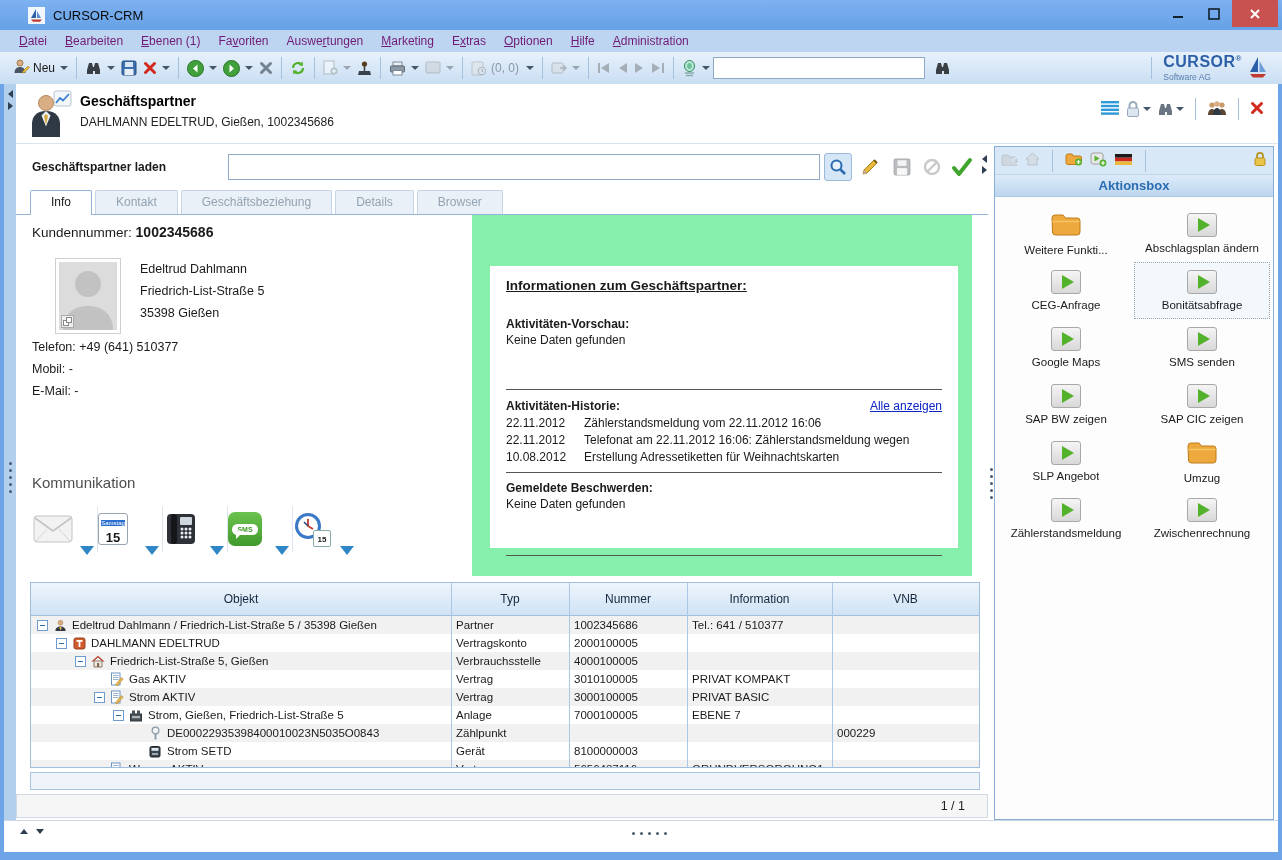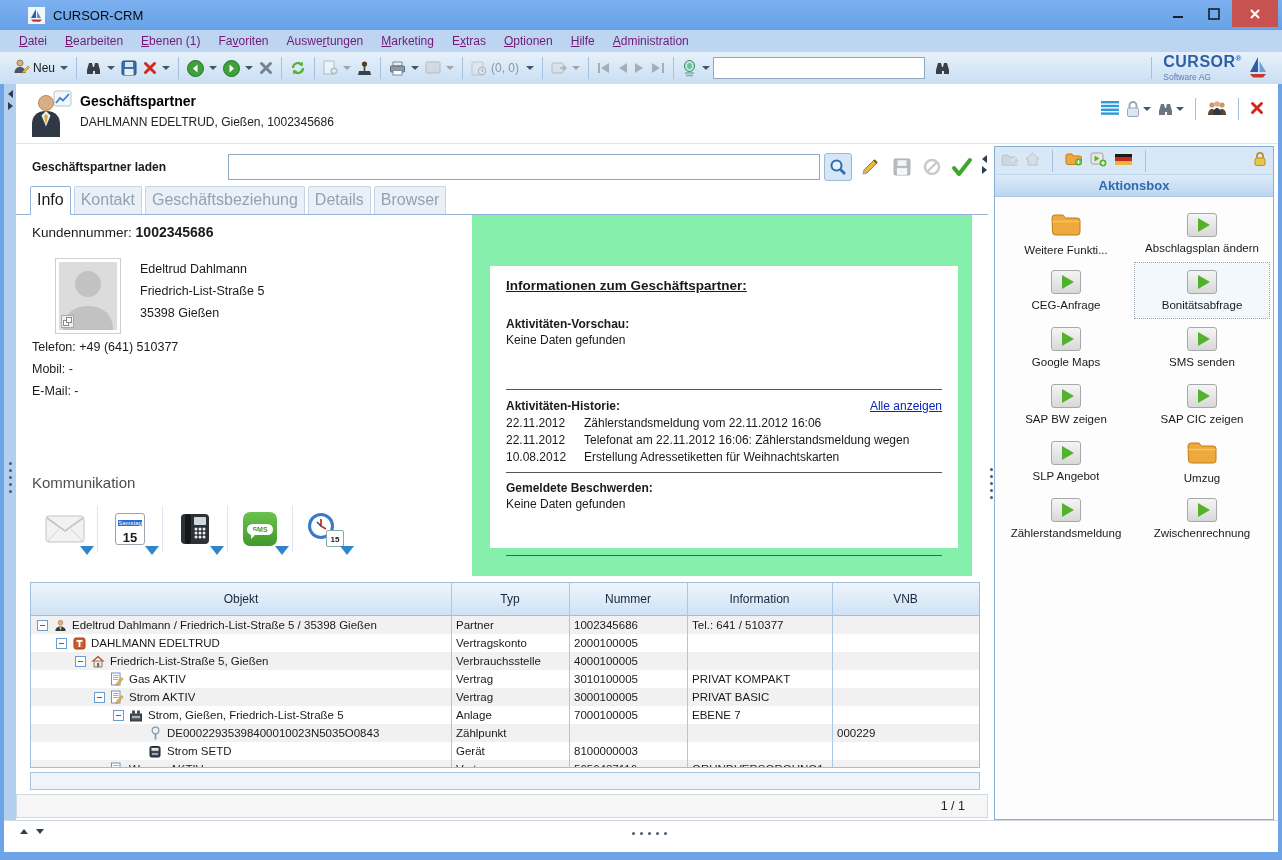--- a/index.html
+++ b/index.html
@@ -49,21 +49,21 @@
   
   .loader-row{position:absolute;left:16px;top:145px;width:972px;height:44px;background:#fff}
   .loader-label{position:absolute;left:16px;top:15px;font-weight:bold;font-size:12px}
   .loader-input{position:absolute;left:212px;top:9px;width:592px;height:26px;border:1px solid #8fa9c4;background:#fff;padding:0 5px;font:inherit}
   .lbtn{position:absolute;top:8px;width:28px;height:28px;display:flex;align-items:center;justify-content:center;border-radius:3px}
   .lbtn.boxed{background:#d5e6f7;border:1px solid #9cb9d8}
   .mini-chevrons{position:absolute;left:966px;top:10px;display:flex;flex-direction:column;gap:3px;align-items:center}
 
   
   .tabs{position:absolute;left:16px;top:190px;width:972px;height:25px;background:#fff;border-bottom:1px solid #93b4d4;display:flex;align-items:flex-end;padding-left:14px;gap:3px}
-  .tab{padding:4px 6px 5px;font-size:16px;background:#eaf0f7;border:1px solid #c6d4e4;border-bottom:none;border-radius:2px 2px 0 0;color:#93a2b2;cursor:default}
+  .tab{padding:4px 20px 5px;font-size:12px;background:#eaf0f7;border:1px solid #c6d4e4;border-bottom:none;border-radius:2px 2px 0 0;color:#93a2b2;cursor:default}
   .tab.active{background:#fff;border-color:#93b4d4;color:#1a1a1a;position:relative;margin-bottom:-1px;padding-bottom:6px}
 
   
   .kundennummer{position:absolute;left:32px;top:224px;font-size:13.5px}
   .kundennummer b{font-size:14px}
   .photo{position:absolute;left:55px;top:258px;width:66px;height:76px;background:#fff;border:1px solid #cfcfcf;padding:3px}
   .photo-inner{position:relative;width:100%;height:100%;background:#dcdcdc;overflow:hidden}
   .photo-chip{position:absolute;left:2px;bottom:2px;width:13px;height:13px;background:#eee;border:1px solid #aaa}
   .photo-chip i{position:absolute;width:6px;height:6px;border:1px solid #888;background:#fff;display:block}
   .photo-chip i:nth-child(1){left:1px;top:4px}
@@ -74,21 +74,21 @@
   .info-box{position:absolute;left:18px;top:51px;width:468px;height:282px;background:#fff;padding:12px 16px;font-size:12px}
   .ib-heading{font-size:13.5px;font-weight:bold;text-decoration:underline;margin-bottom:24px}
   .ib-sec{font-weight:bold;margin-bottom:2px}
   .ib-hr{border:none;border-top:1px solid #555;margin:0}
   .ib-row{display:flex;line-height:17px}
   .ib-date{width:78px;flex:none}
   .ib-link{color:#0b24c8;text-decoration:underline;cursor:pointer;font-size:12px}
   .hist-head{display:flex;justify-content:space-between;align-items:baseline;margin-top:9px}
   .komm-label{position:absolute;left:32px;top:474px;font-size:15px;color:#4e4e4e}
   .comm-row{position:absolute;left:33px;top:500px;height:58px;display:flex;align-items:center}
-  .comm-btn{width:64px;height:54px;position:relative;display:flex;align-items:center;justify-content:center}
+  .comm-btn{width:64px;height:54px;position:relative;display:flex;align-items:center;justify-content:flex-start}
   .comm-sep{width:1px;height:46px;background:#dde6ef}
   .comm-caret{position:absolute;right:3px;bottom:1px;width:0;height:0;border-left:7px solid transparent;border-right:7px solid transparent;border-top:9px solid #2f86c6}
   .cal{width:30px;height:32px;border:1px solid #9aa4ae;background:#fff;border-radius:3px;overflow:hidden;text-align:center}
   .cal-top{height:10px;background:#2a6fd0;color:#fff;font-size:6px;line-height:10px}
   .cal-day{font-size:13px;font-weight:bold;line-height:20px}
   .sms-tile{width:34px;height:34px;border-radius:7px;background:linear-gradient(#6cc24e,#3f9a2c);display:flex;align-items:center;justify-content:center}
   .sms-bub{background:#fff;border-radius:6px;padding:2px 5px;font-size:7px;font-weight:bold;color:#3f9a2c;position:relative}
   .sms-bub::after{content:"";position:absolute;left:4px;bottom:-4px;border:4px solid transparent;border-top-color:#fff;border-left-color:#fff}
   .task-ico{position:relative;width:38px;height:36px}
   .task-cal{position:absolute;right:0;bottom:0;width:18px;height:17px;border:1px solid #8aa;background:#fff;border-radius:2px;text-align:center;overflow:hidden}

